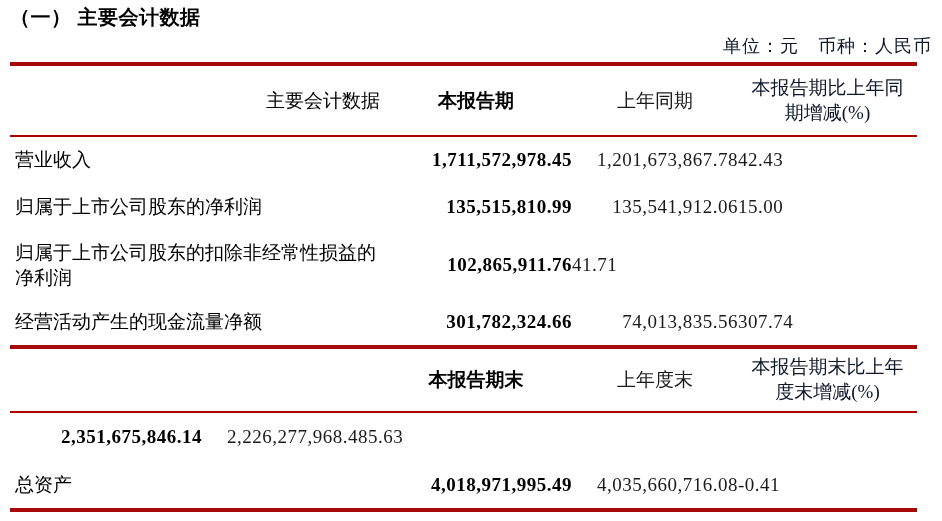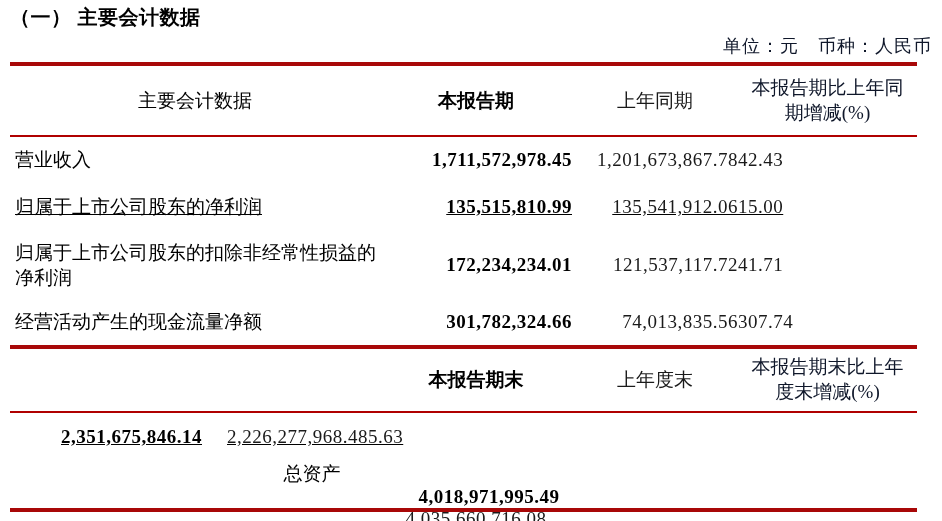--- a/index.html
+++ b/index.html
@@ -30,31 +30,31 @@
   .rule-thin  { width: 100%; height: 2px; background: #b00000; }
 
   .row { display: flex; width: 100%; align-items: center; font-size: 19px; }
   .c1 { width: 370px; padding-left: 5px; text-align: left; line-height: 1.32; }
   .c2 { width: 192px; text-align: right; font-weight: bold; }
   .c3 { width: 166px; text-align: right; color: #1a1a1a; }
   .c4 { width: 179px; padding-right: 12px; color: #1a1a1a; }
   .num { letter-spacing: 0.5px; font-variant-numeric: tabular-nums; }
 
   .hdr { font-weight: normal; }
-  .hdr .c1 { text-align: center; padding-left: 0; }
+  .hdr .c1 { text-align: right; padding-left: 0; }
   .hdr .c2 { text-align: center; font-weight: bold; }
   .hdr .c3 { text-align: center; font-weight: normal; }
   .hdr .c4 { text-align: center; padding-right: 0; line-height: 1.3; color: #0f172a; }
   .hdr .c4 .wrap { display: inline-block; max-width: 162px; }
   .hdr-1 { height: 69px; }
   .hdr-2 { height: 62px; }
 
   .r-h46 { height: 46px; }
-  .r-h47 { height: 47px; flex-direction: column; }
-  .r-h48 { height: 48px; text-decoration: underline; }
+  .r-h47 { height: 47px; }
+  .r-h48 { height: 48px; }
   .r-h68 { height: 68px; }
 
   .c2 .line { display: block; line-height: 1.55; }
 </style>
 </head>
 <body>
 
 <div class="page">
 
   <div class="section-title">（一） 主要会计数据</div>
@@ -87,22 +87,21 @@
 
     <div class="row r-h48">
       <div class="c1">归属于上市公司股东的净利润</div>
       <div class="c2 num">135,515,810.99</div>
       <div class="c3 num">135,541,912.06</div>
       <div class="c4 num">15.00</div>
     </div>
 
     <div class="row r-h68">
       <div class="c1">归属于上市公司股东的扣除非经常性损益的净利润</div>
-      <div class="c2 num">172,234,234.01</div>
-      <div class="c3 num">121,537,117.72</div>
+      <div class="c2 num">102,865,911.76</div>
       <div class="c4 num">41.71</div>
     </div>
 
     <div class="row r-h46">
       <div class="c1">经营活动产生的现金流量净额</div>
       <div class="c2 num">301,782,324.66</div>
       <div class="c3 num">74,013,835.56</div>
       <div class="c4 num">307.74</div>
     </div>
 

